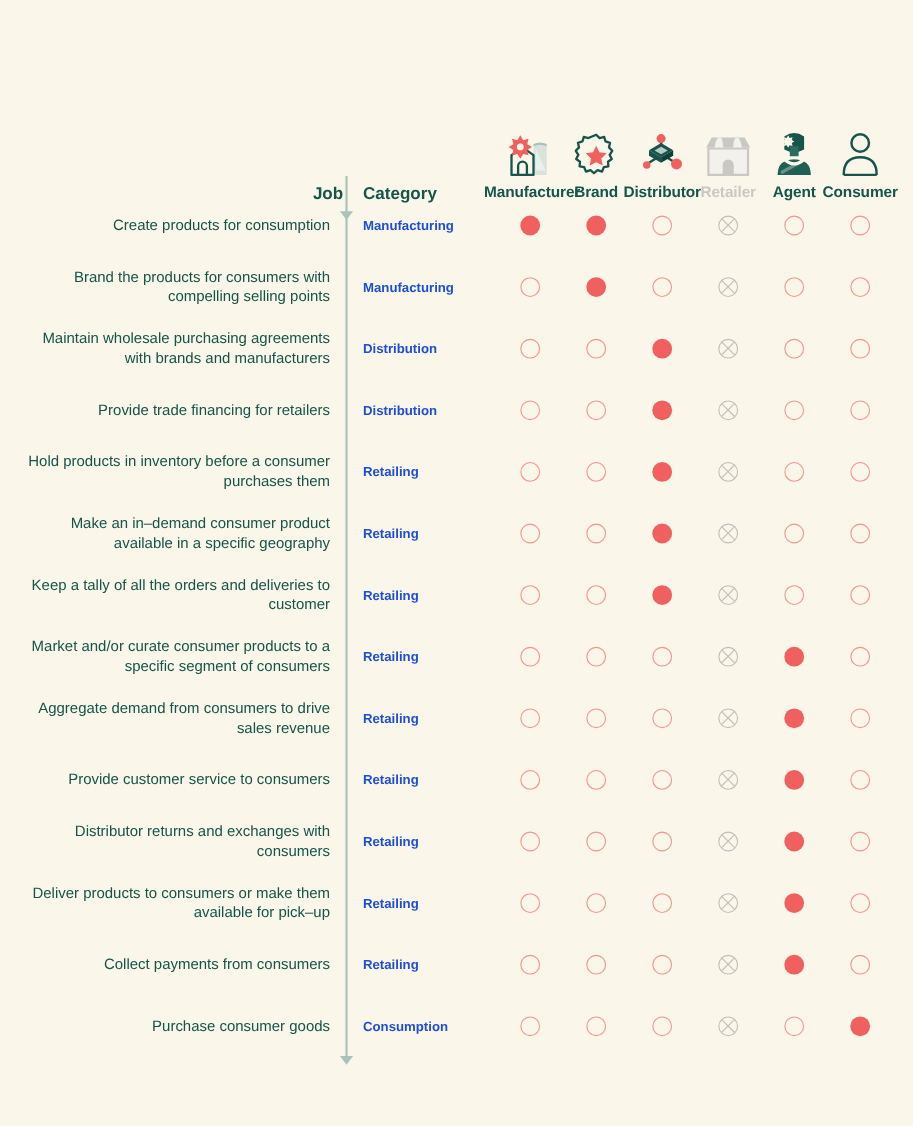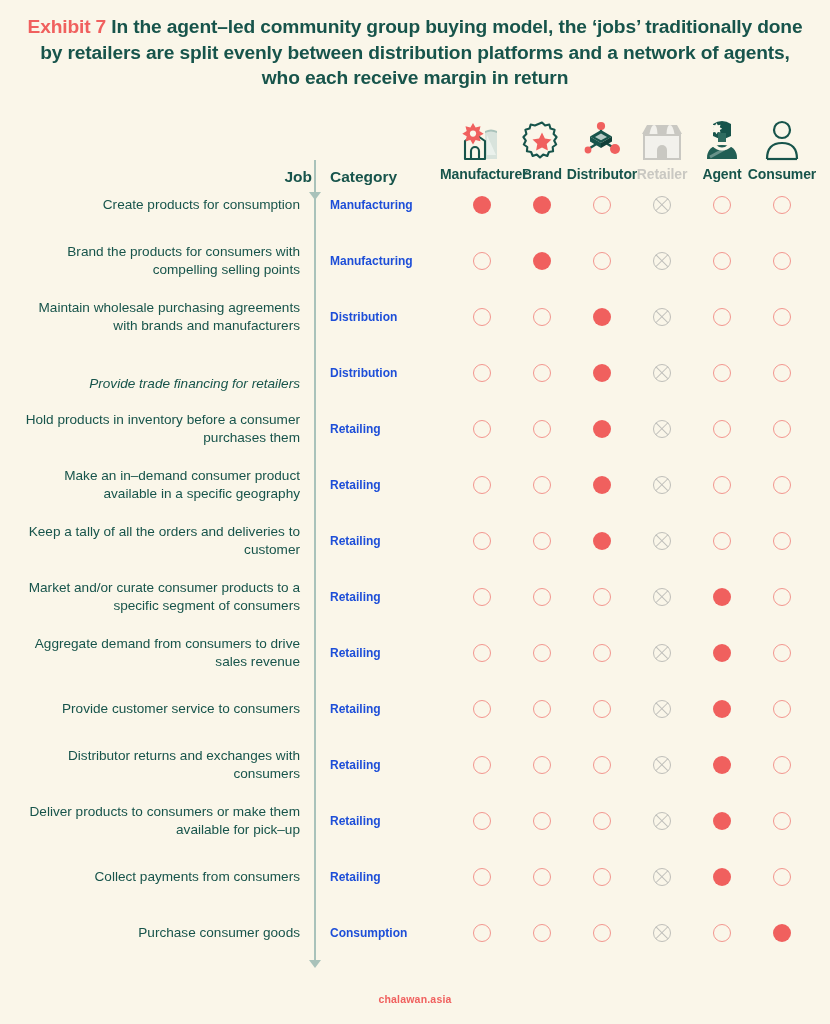--- a/index.html
+++ b/index.html
@@ -125,24 +125,20 @@
     font-weight: bold;
     color: #F0605E;
     letter-spacing: 0.2px;
   }
 </style>
 </head>
 <body>
 
 <div id="page">
 
-  <div class="title">
-    <span class="exhibit">Exhibit 7</span>
-    <span>In the agent–led community group buying model, the ‘jobs’ traditionally done by retailers are split evenly between distribution platforms and a network of agents, who each receive margin in return</span>
-  </div>
 
   <div class="grid">
 
     <div id="col-heads">
         <div class="col-head" style="left: 440px; top: 115px;">
           <div class="ic">
             <svg width="44" height="42" viewBox="0 0 44 42">
       <path d="M25 12 h12 v28 h-12 z" fill="#D8E3DC"></path>
       <path d="M25 12 q6 -3 12 0 v2 q-6 -3 -12 0 z" fill="#A9C2BA"></path>
       <path d="M27 16 l9 20 h-9 z" fill="#EDF3EF" opacity="0.85"></path>
@@ -286,21 +282,21 @@
             <span class="dot off x"></span>
           </div>
           <div class="cell" style="left:680px;top:305px;height:24px;">
             <span class="dot off"></span>
           </div>
           <div class="cell" style="left:740px;top:305px;height:24px;">
             <span class="dot off"></span>
           </div>
         </div>
         <div class="row" style="top: 0px;">
-          <div class="job" style="top:344px;height:80px;display:flex;align-items:center;justify-content:flex-end;font-style:italic;">Provide trade financing for retailers</div>
+          <div class="job" style="top:333px;height:80px;display:flex;align-items:center;justify-content:flex-end;">Provide trade financing for retailers</div>
           <div class="cat" style="top:333px;height:80px;display:flex;align-items:center;">Distribution</div>
           <div class="cell" style="left:440px;top:361px;height:24px;">
             <span class="dot off"></span>
           </div>
           <div class="cell" style="left:500px;top:361px;height:24px;">
             <span class="dot off"></span>
           </div>
           <div class="cell" style="left:560px;top:361px;height:24px;">
             <span class="dot on"></span>
           </div>
@@ -530,14 +526,13 @@
           <div class="cell" style="left:680px;top:921px;height:24px;">
             <span class="dot off"></span>
           </div>
           <div class="cell" style="left:740px;top:921px;height:24px;">
             <span class="dot on"></span>
           </div>
         </div>
       </div>
   </div>
 
-  <div class="footer">chalawan.asia</div>
 </div>
 
 </body></html>

